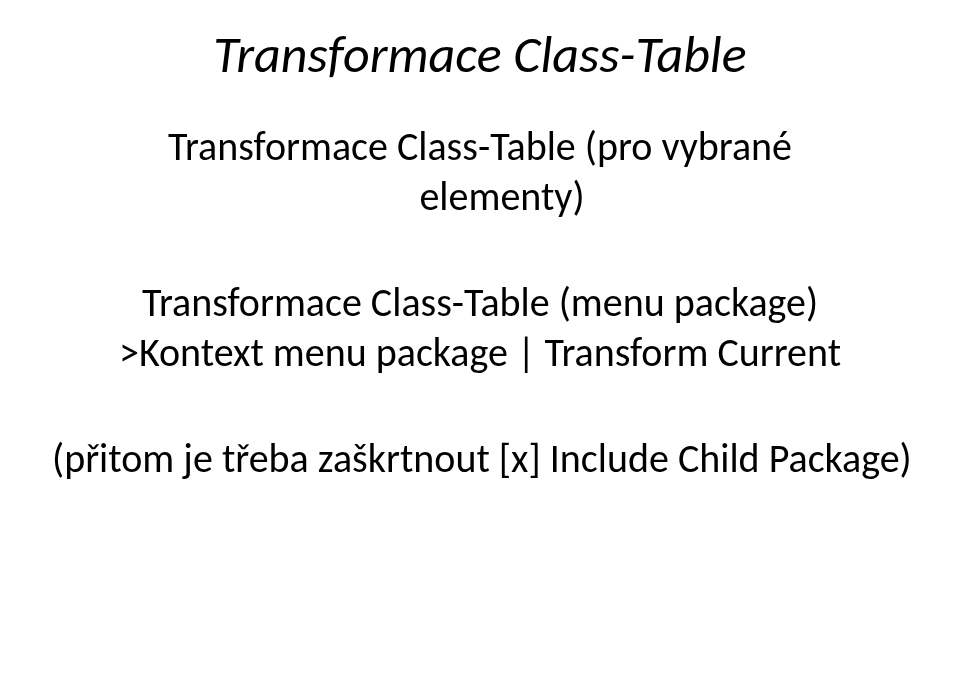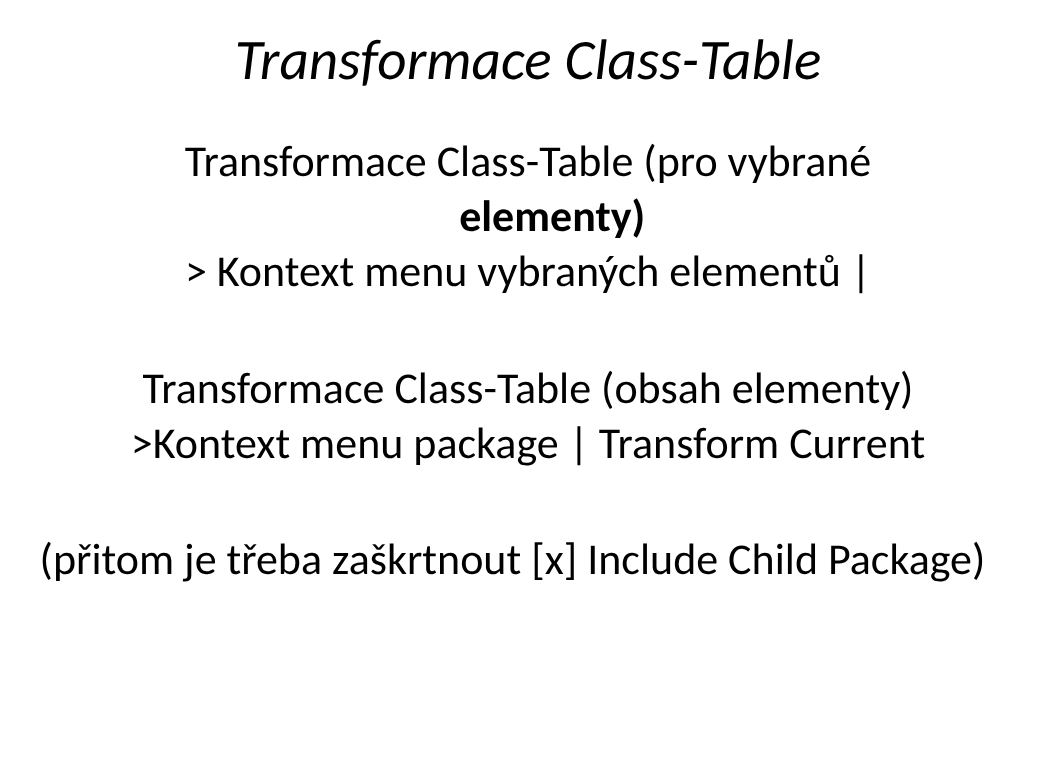--- a/index.html
+++ b/index.html
@@ -30,39 +30,38 @@
     line-height: 1.25;
     margin-bottom: 56px;
     font-weight: 400;
   }
   .line {
     display: block;
     text-align: center;
   }
   .line.indent {
     padding-left: 44px;
-    font-weight: bold;
   }
   .note {
     font-size: 40px;
     line-height: 1.25;
     font-weight: 400;
+    margin-left: 16px;
   }
 </style>
 </head>
 <body>
 
 <div class="slide">
   <div class="title">Transformace Class-Table</div>
 
   <div class="block">
     <span class="line">Transformace Class-Table (pro vybrané</span>
     <span class="line indent">elementy)</span>
-    <span class="line">&gt; Kontext menu vybraných elementů |</span>
   </div>
 
   <div class="block">
-    <span class="line">Transformace Class-Table (obsah elementy)</span>
+    <span class="line">Transformace Class-Table (menu package)</span>
     <span class="line">&gt;Kontext menu package | Transform Current</span>
   </div>
 
   <div class="note">(přitom je třeba zaškrtnout [x] Include Child Package)</div>
 </div>
 
 </body></html>

